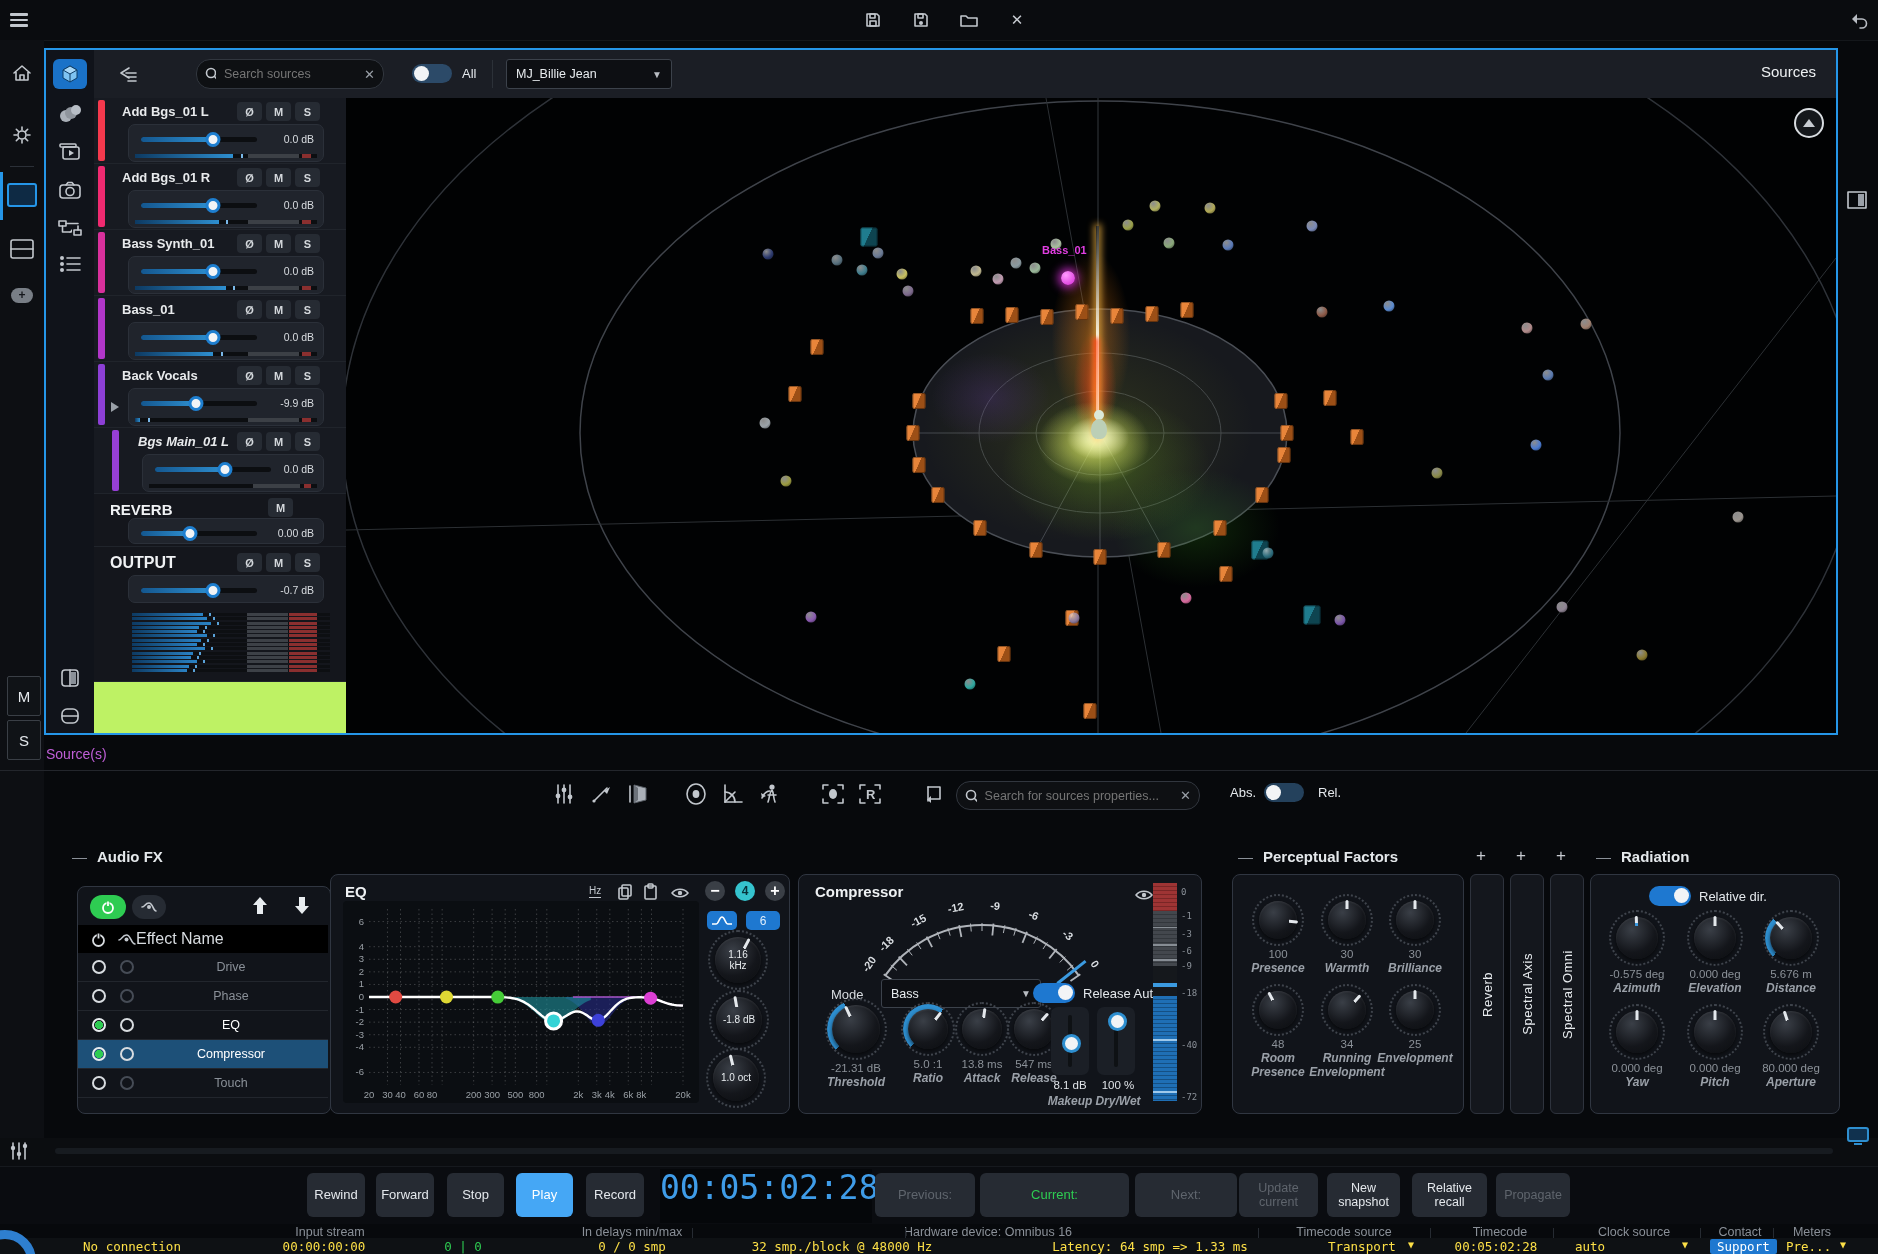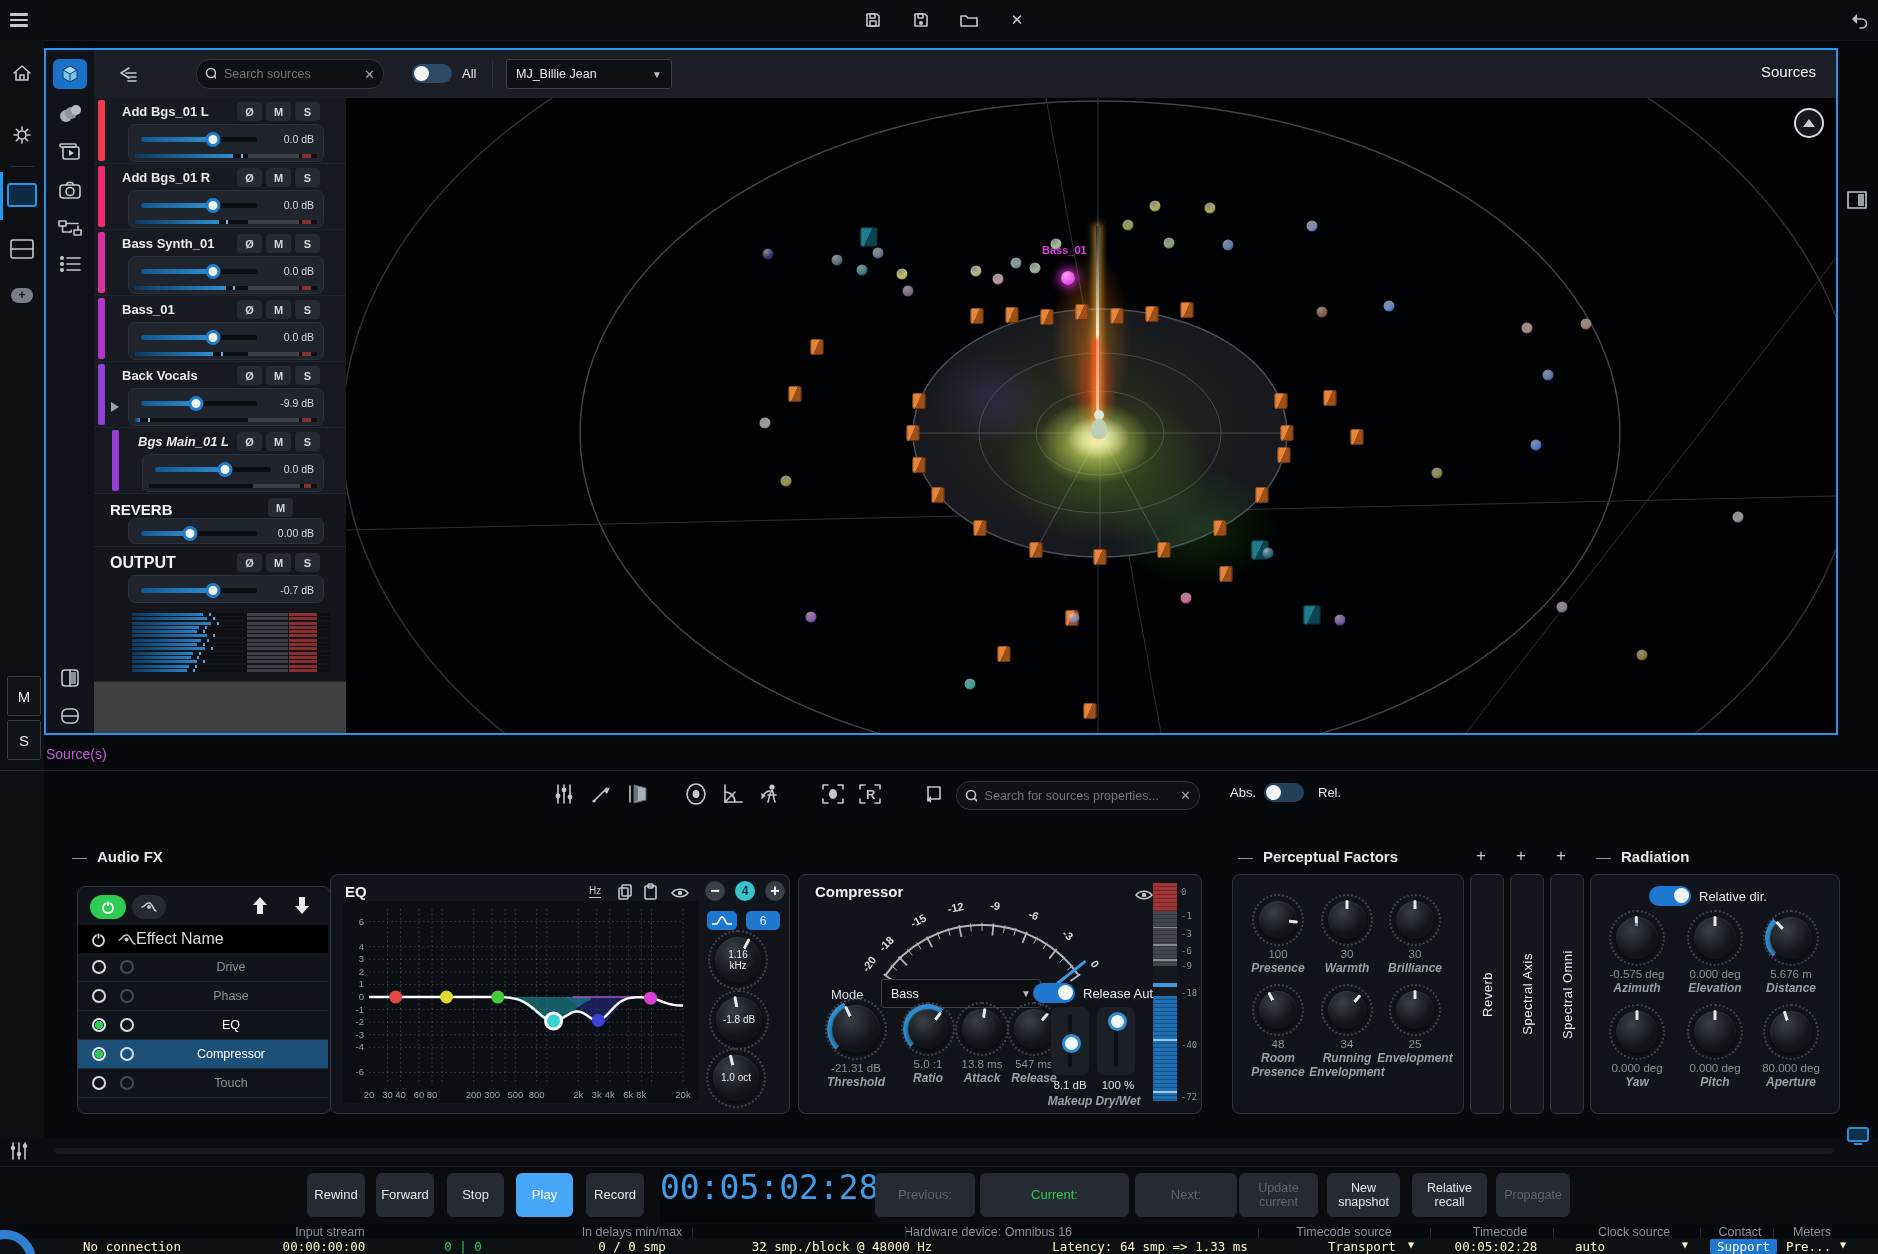--- a/index.html
+++ b/index.html
@@ -22,21 +22,21 @@
   #phead{position:absolute;left:48px;top:0;width:1742px;height:48px;background:#1b1e25;border-bottom:1px solid #262a31;}
   .pill{background:#0e1013;border:1px solid #31363e;border-radius:14px;display:flex;align-items:center;padding:0 8px;gap:6px;}
   .pill input{background:transparent;border:none;outline:none;color:#c8ccd2;font-size:12.5px;width:100%;font-family:"Liberation Sans",sans-serif;}
   .tgl{border-radius:10px;position:relative;background:#2c4a68;}
   .tgl .kn{position:absolute;top:2px;width:15px;height:15px;border-radius:50%;background:#f2f4f6;}
   .tgl.off .kn{left:2px;} .tgl.on{background:var(--toggle,#1e78d0);} .tgl.on .kn{right:2px;}
   .dd{background:#0d0f13;border:1px solid #3c424b;border-radius:3px;color:#e8ecef;font-size:12.5px;
      display:flex;align-items:center;justify-content:space-between;padding:0 9px;}
   .caret{color:#b8bcc2;font-size:10px;}
   
-  #slist{position:absolute;left:48px;top:48px;width:252px;height:635px;background:#404040;overflow:hidden;}
+  #slist{position:absolute;left:48px;top:48px;width:252px;height:635px;background:#bef264;overflow:hidden;}
   .src-item{position:relative;height:65px;border-bottom:1px solid #20242b;background:#171a21;}
   .stripe{position:absolute;left:4px;top:2px;bottom:2px;width:7px;border-radius:2px;}
   .src-name{position:absolute;left:28px;top:6px;font-size:13px;font-weight:bold;color:#e8eaec;}
   .src-btns{position:absolute;right:26px;top:4px;display:flex;gap:4px;}
   .sbtn{width:25px;height:19px;background:#262b33;border-radius:4px;font-size:11px;font-weight:bold;color:#d4d8dc;
     display:flex;align-items:center;justify-content:center;}
   .src-card{position:absolute;left:34px;right:22px;top:26px;height:36px;background:#20242c;border:1px solid #2b3039;border-radius:7px;}
   .fader{position:absolute;left:12px;top:7px;width:116px;height:14px;}
   .fader:before{content:'';position:absolute;left:0;right:0;top:5px;height:5px;background:#0c0e11;border-radius:3px;}
   .fader-fill{position:absolute;left:0;top:5px;height:5px;background:linear-gradient(90deg,#14578f,var(--fader,#2e8fd0));border-radius:3px;}
@@ -128,21 +128,21 @@
      display:flex;align-items:center;justify-content:center;text-align:center;line-height:1.15;padding:0 4px;box-sizing:border-box;}
   .tbtn.play{background:var(--play,#45a7f5);color:#fff;}
   .tbtn.dis{color:#5f656d;} .tbtn.green{color:#2ecc52;}
   #tcblock{position:absolute;left:660px;top:2px;width:212px;height:54px;background:#05070a;text-align:center;}
   #tcmain{font-family:"DejaVu Sans Mono",monospace;font-size:33px;color:var(--tcblue,#3f9ce8);line-height:38px;}
   #tcsub{font-family:"DejaVu Sans Mono",monospace;font-size:16px;color:#2f8fd0;letter-spacing:2px;margin-top:16px;}
   
   #statusbar{position:absolute;left:0;top:1224px;width:1878px;height:30px;background:#07090c;}
   #sbband{position:absolute;left:0;top:14px;height:16px;width:1878px;background:#0e1114;}
   .sl{position:absolute;top:1px;font-size:12.5px;color:#8a9098;transform:translateX(-50%);white-space:nowrap;}
-  .sv{position:absolute;top:15px;font-size:12.5px;color:#fef9c3;font-family:"DejaVu Sans Mono",monospace;white-space:nowrap;}
+  .sv{position:absolute;top:15px;font-size:12.5px;color:#fde047;font-family:"DejaVu Sans Mono",monospace;white-space:nowrap;}
   .sv.ctr{transform:translateX(-50%);}
   .sep{position:absolute;top:4px;width:1px;height:10px;background:#262b32;}
   #scrollstrip{position:absolute;left:0;top:1138px;width:1878px;height:28px;background:#0b0d10;}
   #hstrack{position:absolute;left:55px;right:45px;top:10px;height:6px;background:#171b20;border-radius:3px;}
 </style>
 </head>
 <body>
 
 <div id="titlebar">
   <div class="abs hamb" style="left:10px;top:10px;">

